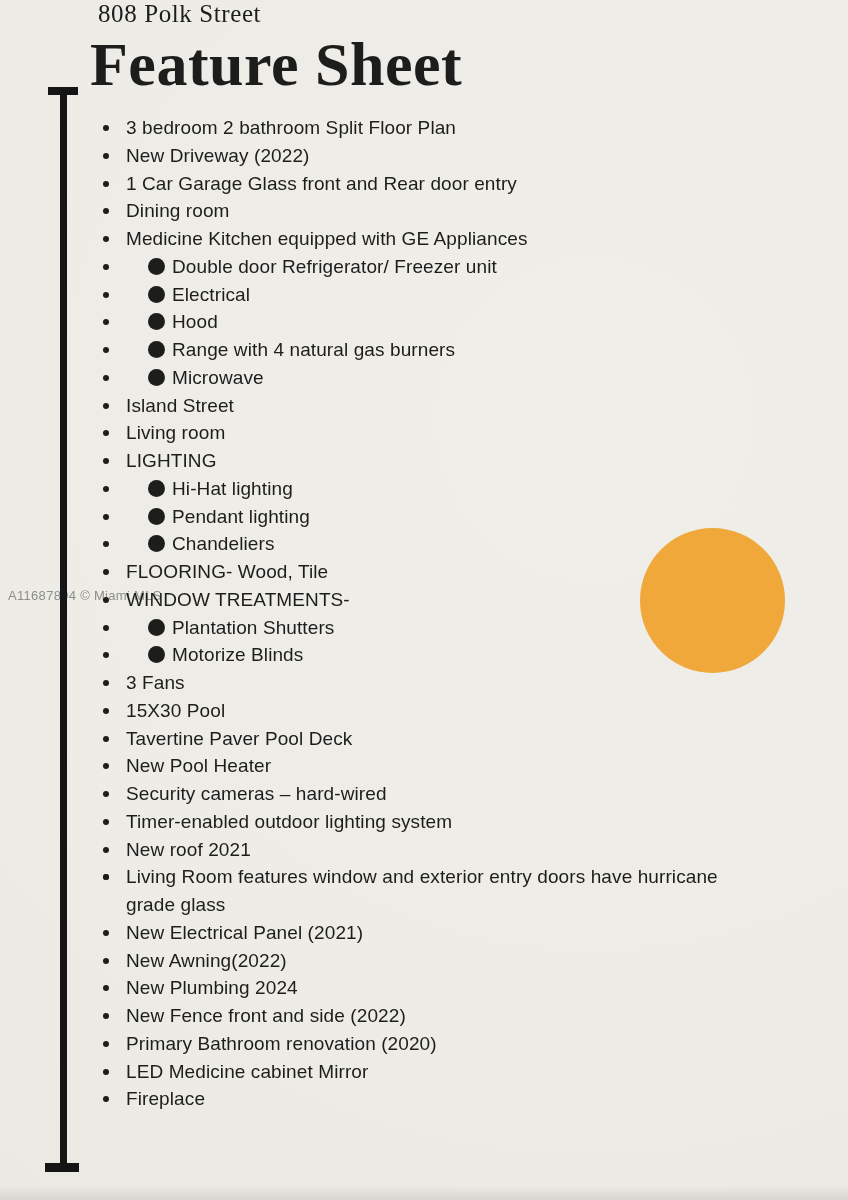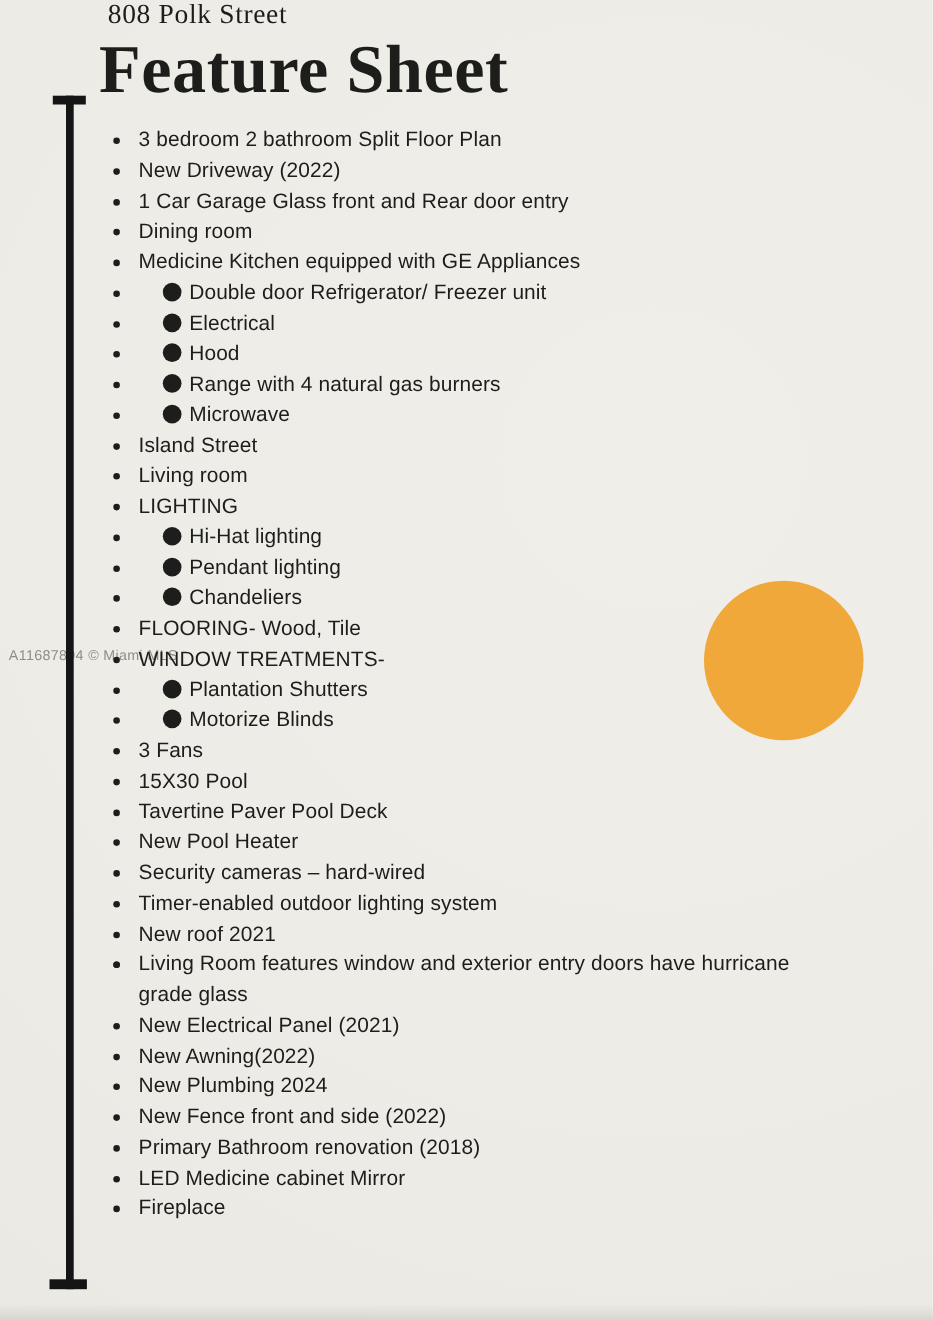--- a/index.html
+++ b/index.html
@@ -116,18 +116,18 @@
       <div class="item"><span class="bullet"></span><span class="item-text">New Pool Heater</span></div>
       <div class="item"><span class="bullet"></span><span class="item-text">Security cameras – hard-wired</span></div>
       <div class="item"><span class="bullet"></span><span class="item-text">Timer-enabled outdoor lighting system</span></div>
       <div class="item"><span class="bullet"></span><span class="item-text">New roof 2021</span></div>
       <div class="item"><span class="bullet"></span></div>
       <div class="item"><span class="bullet"></span><span class="item-text">Living Room features window and exterior entry doors have hurricane grade glass</span></div>
       <div class="item"><span class="bullet"></span><span class="item-text">New Electrical Panel (2021)</span></div>
       <div class="item"><span class="bullet"></span><span class="item-text">New Awning(2022)</span></div>
       <div class="item"><span class="bullet"></span><span class="item-text">New Plumbing 2024</span></div>
       <div class="item"><span class="bullet"></span><span class="item-text">New Fence front and side (2022)</span></div>
-      <div class="item"><span class="bullet"></span><span class="item-text">Primary Bathroom renovation (2018)</span></div>
+      <div class="item"><span class="bullet"></span><span class="item-text">Primary Bathroom renovation (2020)</span></div>
       <div class="item"><span class="bullet"></span><span class="item-text">LED Medicine cabinet Mirror</span></div>
       <div class="item"><span class="bullet"></span><span class="item-text">Fireplace</span></div>
     </div>
 
 </div>
 
 </body></html>

